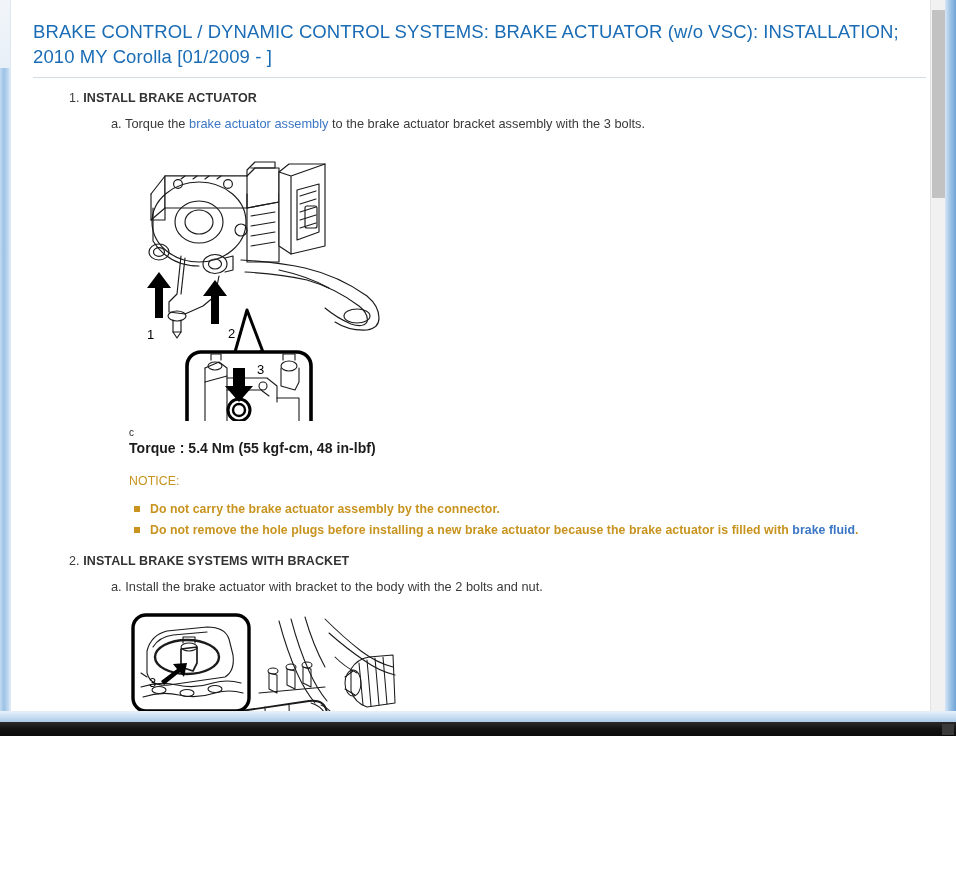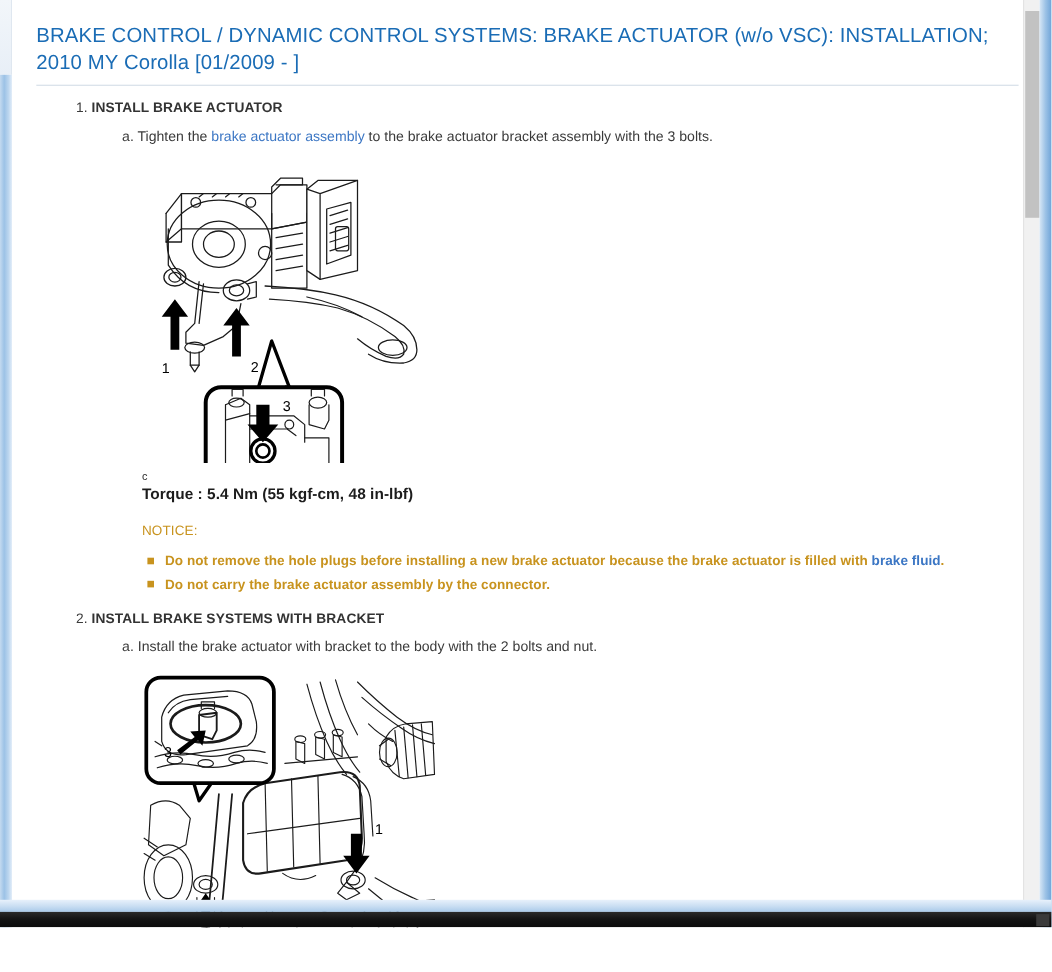--- a/index.html
+++ b/index.html
@@ -13,21 +13,21 @@
     height: 884px;
     overflow: hidden;
     font-family: "Liberation Sans", sans-serif;
     position: relative;
   }
 
   
   #app-window {
     position: absolute;
     left: 0; top: 0;
-    width: 956px; height: 843px;
+    width: 956px; height: 736px;
     background: #ffffff;
     overflow: hidden;
   }
   .chrome-left-strip {
     position: absolute;
     left: 0; top: 68px;
     width: 11px; height: 797px;
     background: linear-gradient(to right, #c4daf0 0%, #9cc2e6 35%, #bcd6ef 70%, #e4eef9 100%);
   }
   .chrome-left-top {
@@ -226,21 +226,21 @@
 
         <ol class="step-list">
 
           <li class="step">
             <div class="step-heading">
               <span class="step-num">1.</span>
               <span>INSTALL BRAKE ACTUATOR</span>
             </div>
 
             <div class="substep">
-              <span>a. Tighten the </span><a class="doc-link">brake actuator assembly</a><span> to the brake actuator bracket assembly with the 3 bolts.</span>
+              <span>a. Torque the </span><a class="doc-link">brake actuator assembly</a><span> to the brake actuator bracket assembly with the 3 bolts.</span>
             </div>
 
             <div class="figure-block">
               <svg width="260" height="275" viewBox="0 0 260 275">
                 <g fill="none" stroke="#1b1b1b" stroke-width="1.15" stroke-linejoin="round" stroke-linecap="round">
 
                   <path d="M22 48 L36 30 L118 30 L118 24 L126 16 L146 16 L146 22 L122 22"></path>
                   <path d="M22 48 L22 74 L36 74 L36 30"></path>
                   <path d="M36 30 L118 30 L118 62 L36 62 Z" fill="#fff"></path>
                   <path d="M118 30 L126 22 L150 22 L150 56 L118 62"></path>
@@ -326,24 +326,24 @@
               </svg>
             </div>
 
             <div class="figure-caption-c">c</div>
             <div class="torque-line">Torque : 5.4 Nm (55 kgf-cm, 48 in-lbf)</div>
 
             <div class="notice-wrap">
               <div class="notice-title">NOTICE:</div>
               <ul class="notice-list">
                 <li>
-                  <span class="sq-bullet"></span><span>Do not remove the hole plugs before installing a new brake actuator because the brake actuator is filled with </span><a class="doc-link">brake fluid</a><span>.</span>
+                  <span class="sq-bullet"></span><span>Do not carry the brake actuator assembly by the connector.</span>
                 </li>
                 <li>
-                  <span class="sq-bullet"></span><span>Do not carry the brake actuator assembly by the connector.</span>
+                  <span class="sq-bullet"></span><span>Do not remove the hole plugs before installing a new brake actuator because the brake actuator is filled with </span><a class="doc-link">brake fluid</a><span>.</span>
                 </li>
               </ul>
             </div>
           </li>
 
           <li class="step">
             <div class="step-heading">
               <span class="step-num">2.</span>
               <span>INSTALL BRAKE SYSTEMS WITH BRACKET</span>
             </div>

